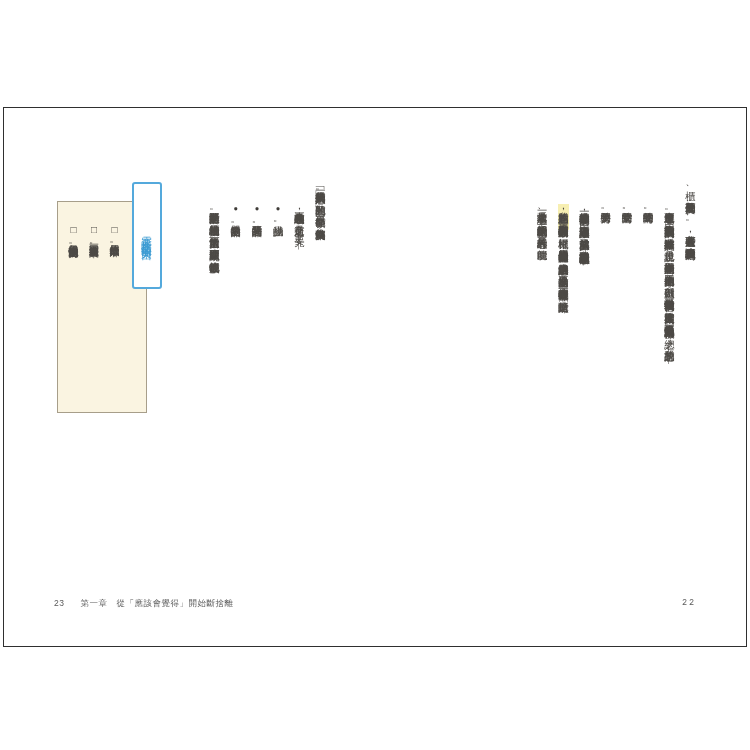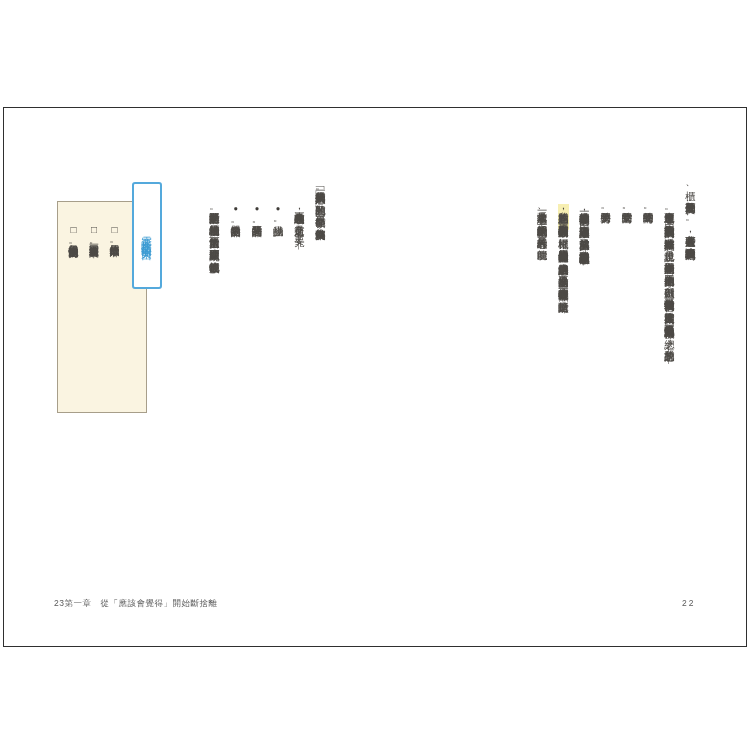--- a/index.html
+++ b/index.html
@@ -44,27 +44,27 @@
   .sidebox-tab{
     position:absolute;left:128px;top:74px;width:30px;height:107px;box-sizing:border-box;
     background:#ffffff;border:2px solid #54a9dc;border-radius:3px;z-index:2;
     writing-mode:vertical-rl;text-orientation:mixed;
     display:flex;align-items:center;justify-content:center;
     font-family:"Liberation Sans","DejaVu Sans",sans-serif;
     font-size:10.5px;letter-spacing:2px;color:#3a9ad2;
   }
   
   .footer-left{
-    position:absolute;left:50px;top:490px;display:flex;align-items:baseline;
+    position:absolute;left:50px;top:490px;display:flex;gap:16px;align-items:baseline;
     font-family:"Liberation Sans","DejaVu Sans",sans-serif;
     font-size:8.5px;color:#5a5a5a;letter-spacing:0.5px;
   }
   .pagenum-right{
     position:absolute;left:678px;top:490px;
-    font-family:Liberation Sans, sans-serif;
+    font-family:Liberation Mono, monospace;
     font-size:8.5px;color:#5a5a5a;letter-spacing:2px;
   }
 </style>
 </head>
 <body>
 
 <div class="frame">
 
   <div class="vtext" id="right-text">
     <p>櫃、分類整理的備用文具……。有些人看著這些畫面，應該會覺得「我絕對辦不到」吧。</p>

